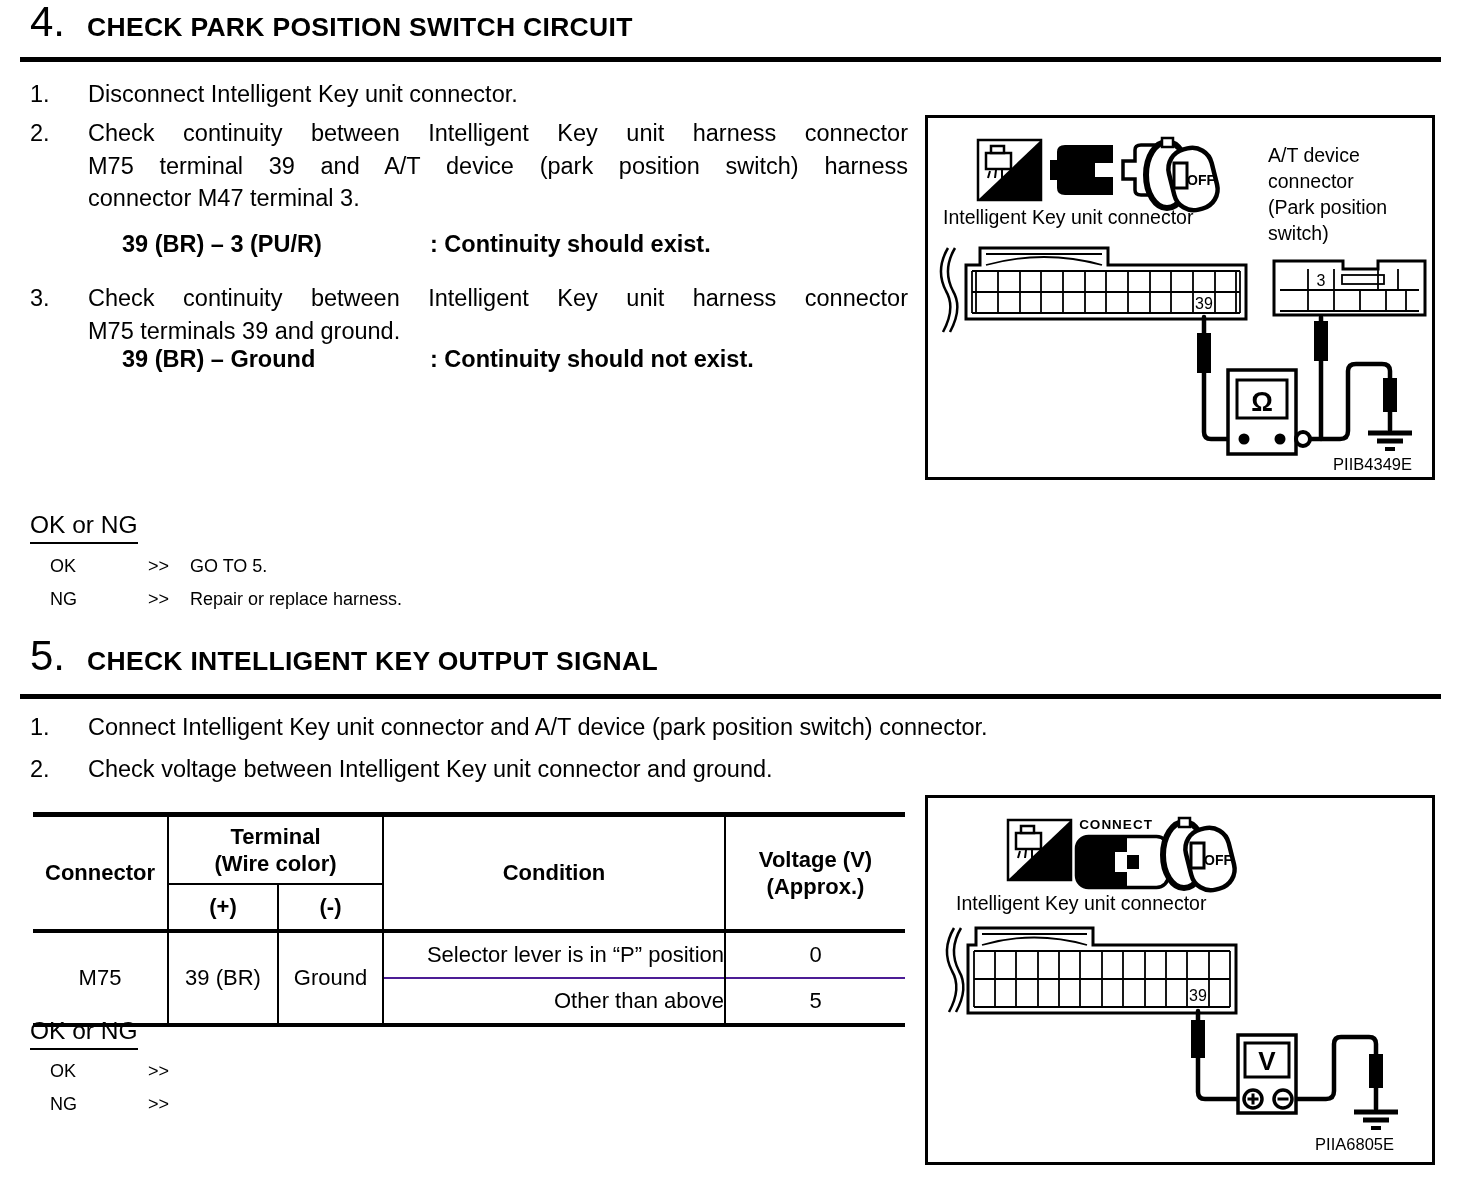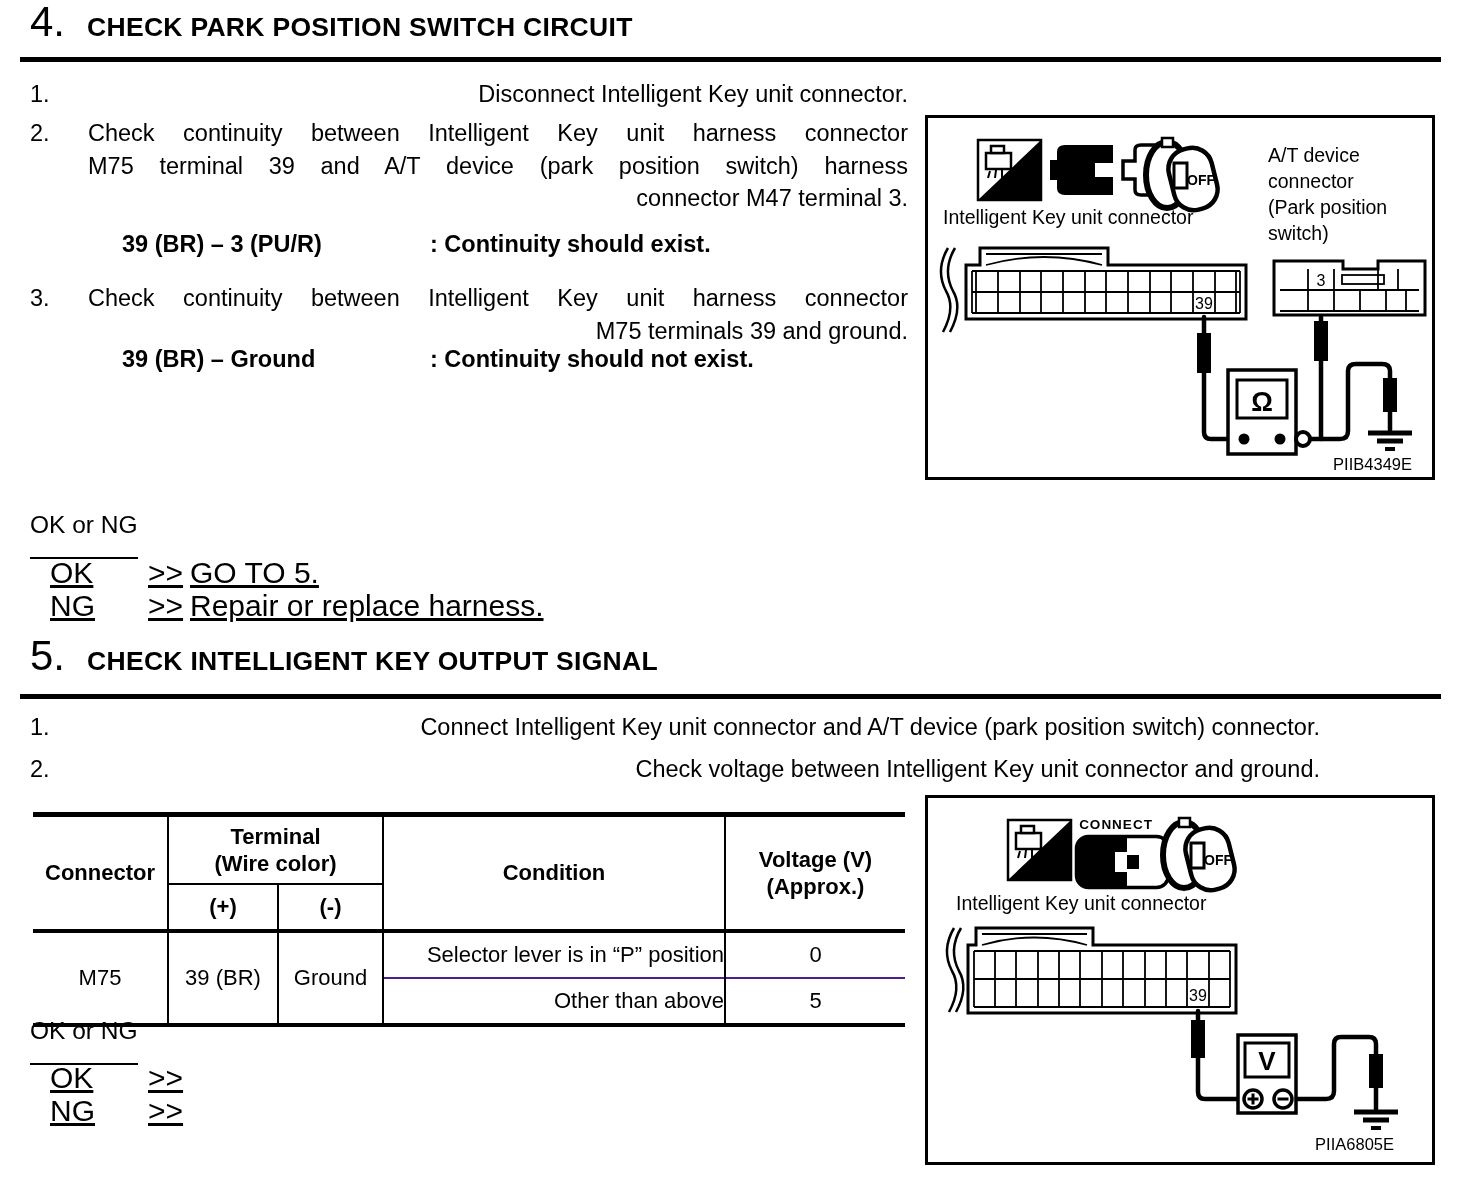--- a/index.html
+++ b/index.html
@@ -13,31 +13,31 @@
   
   .sec-head { position:absolute; left:30px; display:flex; align-items:baseline; gap:22px; white-space:nowrap; }
   .sec-num  { font-size:42px; line-height:44px; font-weight:400; }
   .sec-title{ font-size:26.5px; font-weight:bold; letter-spacing:0.3px;text-align:center; }
   .rule { position:absolute; left:20px; width:1421px; height:5px; background:#000; }
 
   
   .step { position:absolute; left:30px; width:878px; padding-left:58px; box-sizing:border-box;
           font-size:23.5px; line-height:32.5px; }
   .step-num { position:absolute; left:0; top:0; }
-  .step-line { display:block;text-align:right; }
+  .step-line { display:block; }
   .jl { text-align:justify; text-align-last:justify; }
 
   
   .spec { position:absolute; left:122px; display:flex; font-weight:bold; font-size:23.5px; white-space:nowrap; }
   .spec-left { width:308px; }
 
   
   .okng-head { position:absolute; left:30px; font-size:24.5px;
-               border-bottom:2.5px solid #000; padding-bottom:18px; }
-  .res { position:absolute; left:50px; display:flex; font-size:30px; white-space:nowrap;text-decoration:underline; }
+               border-bottom:2.5px solid #000; padding-bottom:3px; }
+  .res { position:absolute; left:50px; display:flex; font-size:18px; white-space:nowrap; }
   .res-label { width:98px; }
   .res-arrow { width:42px; }
 
   
   .vtable { border-collapse:collapse; table-layout:fixed; width:872px;
             border-top:5px solid #000; border-bottom:4px solid #000;
             font-size:22px; text-align:center; }
   .vtable thead { border-bottom:4px solid #000; }
   .vtable th { font-weight:bold; }
   .vtable th, .vtable td { padding:0; vertical-align:middle; height:44px; }

